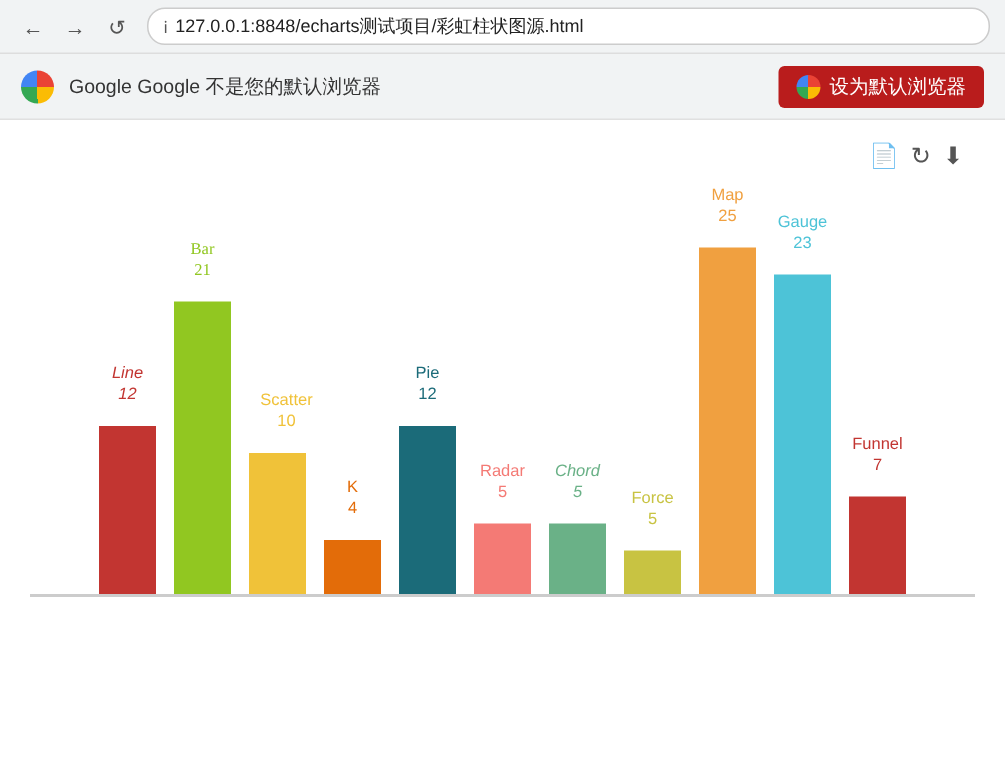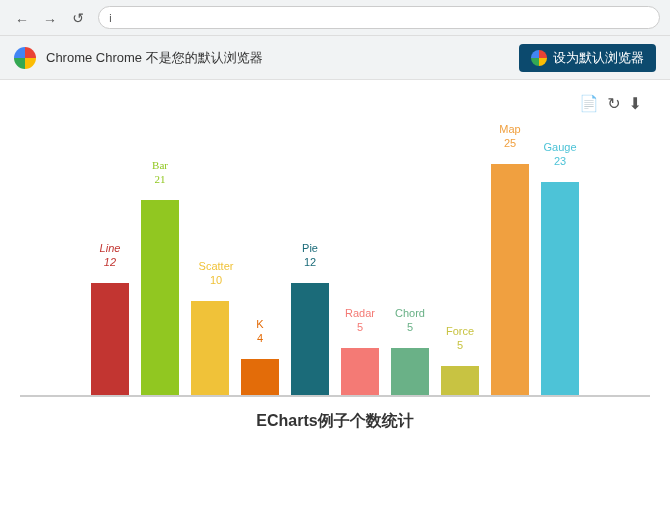--- a/index.html
+++ b/index.html
@@ -55,21 +55,21 @@
       height: 44px;
     }
     .chrome-icon {
       width: 22px; height: 22px;
       border-radius: 50%;
       background: conic-gradient(#ea4335 0 90deg, #fbbc04 90deg 180deg, #34a853 180deg 270deg, #4285f4 270deg 360deg);
       flex-shrink: 0;
     }
     .notif-text { font-size: 13px; color: #333; }
     .set-default-btn {
-      background: #0c4a6e;
+      background: #b91c1c;
       color: #fff;
       border: none;
       border-radius: 4px;
       padding: 5px 12px;
       font-size: 13px;
       cursor: pointer;
       display: flex; align-items: center; gap: 6px;
       margin-left: auto;
     }
     .set-default-btn .globe {
@@ -153,27 +153,28 @@
 <body>
 
 <div class="browser-bar">
   <div class="nav-buttons">
     <button class="nav-btn">←</button>
     <button class="nav-btn">→</button>
     <button class="nav-btn">↺</button>
   </div>
   <div class="address-bar">
     <span class="lock-icon">ℹ</span>
+    <span>127.0.0.1:8848/echarts测试项目/彩虹柱状图源.html</span>
   </div>
 </div>
 
 <div class="notif-bar">
   <div class="chrome-icon"></div>
   <span class="notif-text">
-    <span>Chrome Chrome </span><span>不是您的默认浏览器</span>
+    <span>Google Google </span><span>不是您的默认浏览器</span>
   </span>
   <button class="set-default-btn">
     <div class="globe"></div>
     <span>设为默认浏览器</span>
   </button>
 </div>
 
 <div class="page-content">
 
   <div class="chart-toolbar">
@@ -202,31 +203,34 @@
         </div>
         <div class="bar-item" style="height: 112px;">
           <div class="bar-label" style="color: rgb(27, 107, 121); top: -42px;">Pie<br>12</div>
           <div class="bar-rect" style="background-color: rgb(27, 107, 121); height: 112px; width: 38px;"></div>
         </div>
         <div class="bar-item" style="height: 47px; align-items: center;">
           <div class="bar-label" style="color: rgb(244, 122, 117); top: -42px;">Radar<br>5</div>
           <div class="bar-rect" style="background-color: rgb(244, 122, 117); height: 47px; width: 38px;"></div>
         </div>
         <div class="bar-item" style="height: 47px;">
-          <div class="bar-label" style="color: rgb(106, 177, 135); top: -42px;">Chord<br>5</div>
+          <div class="bar-label" style="color: rgb(106, 177, 135); top: -42px; font-style: italic;">Chord<br>5</div>
           <div class="bar-rect" style="background-color: rgb(106, 177, 135); height: 47px; width: 38px;"></div>
         </div>
         <div class="bar-item" style="height: 29px;">
           <div class="bar-label" style="color: rgb(200, 195, 66); top: -42px;">Force<br>5</div>
           <div class="bar-rect" style="background-color: rgb(200, 195, 66); height: 47px; width: 38px;"></div>
         </div>
         <div class="bar-item" style="height: 231px;">
           <div class="bar-label" style="color: rgb(240, 160, 64); top: -42px;">Map<br>25</div>
           <div class="bar-rect" style="background-color: rgb(240, 160, 64); height: 231px; width: 38px;"></div>
         </div>
         <div class="bar-item" style="height: 213px;">
           <div class="bar-label" style="color: rgb(77, 195, 215); top: -42px;">Gauge<br>23</div>
           <div class="bar-rect" style="background-color: rgb(77, 195, 215); height: 213px; width: 38px;"></div>
         </div>
+        <div class="bar-item" style="height: 65px;">
+          <div class="bar-label" style="color: rgb(194, 53, 49); top: -42px;">Funnel<br>7</div>
+          <div class="bar-rect" style="background-color: rgb(194, 53, 49); height: 65px; width: 38px;"></div>
+        </div>
       </div>
-    <div class="chart-title-text">ECharts例子个数统计</div>
   </div>
 </div>
 
 </body></html>

